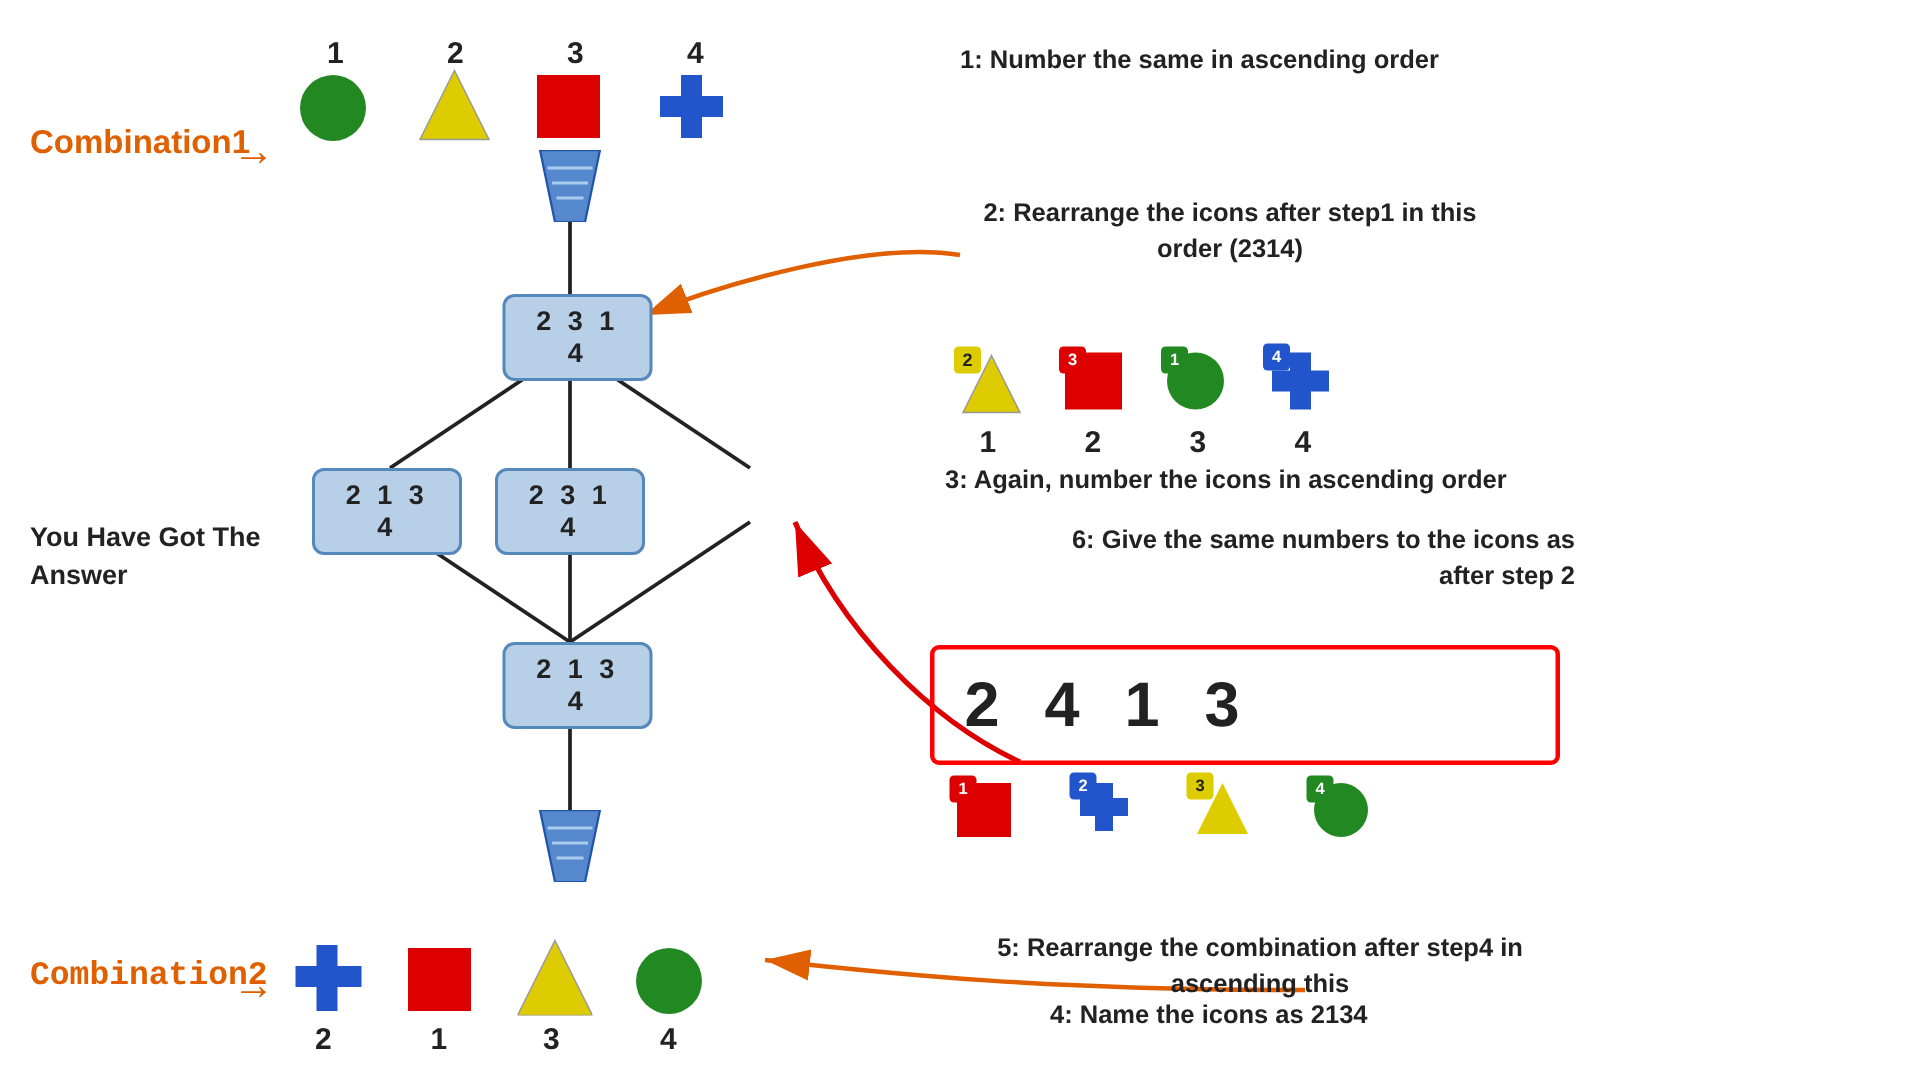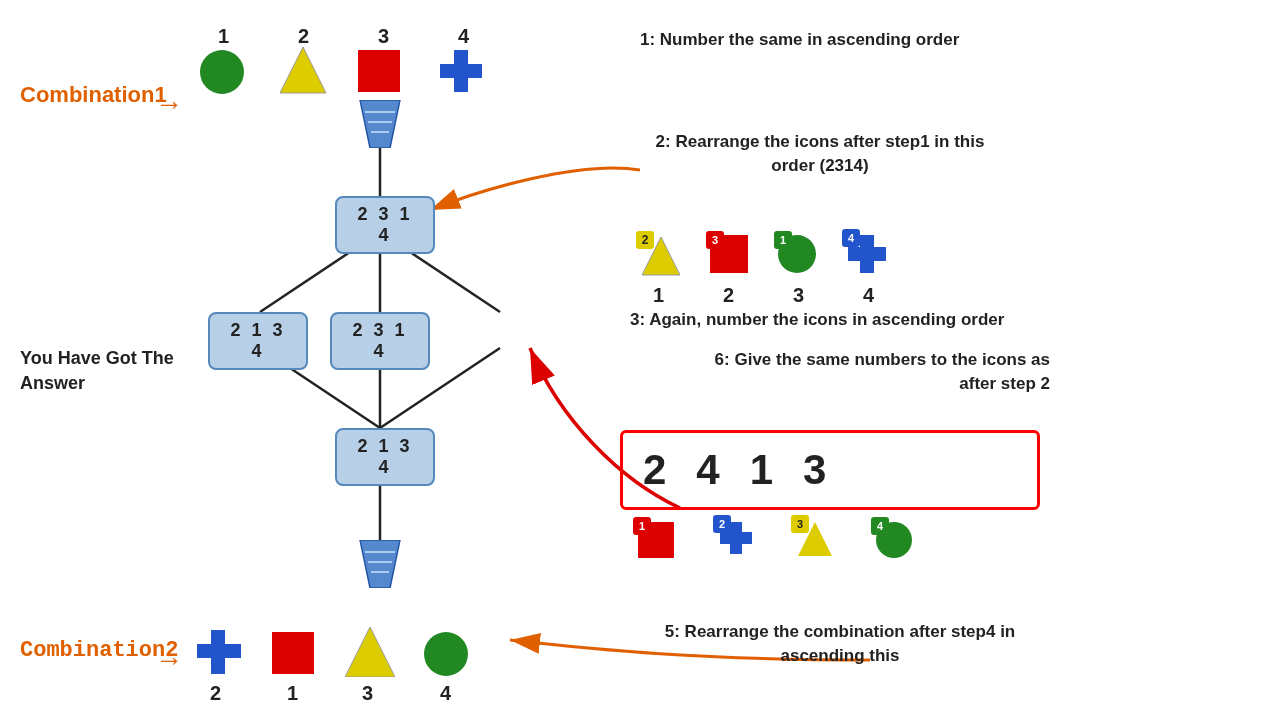--- a/index.html
+++ b/index.html
@@ -290,20 +290,21 @@
       <div style="background:#228822; color:white; position:absolute; top:-5px; left:-5px; width:18px; height:18px; border-radius:3px; display:flex; align-items:center; justify-content:center; font-weight:bold; font-size:11px;">4</div>
       <div style="width:36px; height:36px; border-radius:50%; background:#228822;"></div>
     </div>
   </div>
 
   <div class="instruction" style="left:630px; top:572px; text-align:center; width:420px;margin-top:48px;">
     <span>5: Rearrange the combination after step4 in</span><br>
     <span>ascending this</span>
   </div>
 
+  <div class="instruction" style="left:700px; top:665px;">4: Name the icons as 2134</div>
 
   <svg style="position:absolute; left:350px; top:540px;" width="60" height="48">
     <polygon points="10,0 50,0 40,48 20,48" fill="#5588cc" stroke="#2255aa" stroke-width="1.5"></polygon>
     <line x1="15" y1="12" x2="45" y2="12" stroke="#aaccee" stroke-width="2"></line>
     <line x1="18" y1="22" x2="42" y2="22" stroke="#aaccee" stroke-width="2"></line>
     <line x1="21" y1="32" x2="39" y2="32" stroke="#aaccee" stroke-width="2"></line>
   </svg>
 
   <div class="combo-label" style="left:20px; top:638px;font-family:Liberation Mono, monospace;">Combination2</div>
   <div style="position:absolute; left:155px; top:641px; font-size:28px; color:#e06000; font-weight:bold;">→</div>

